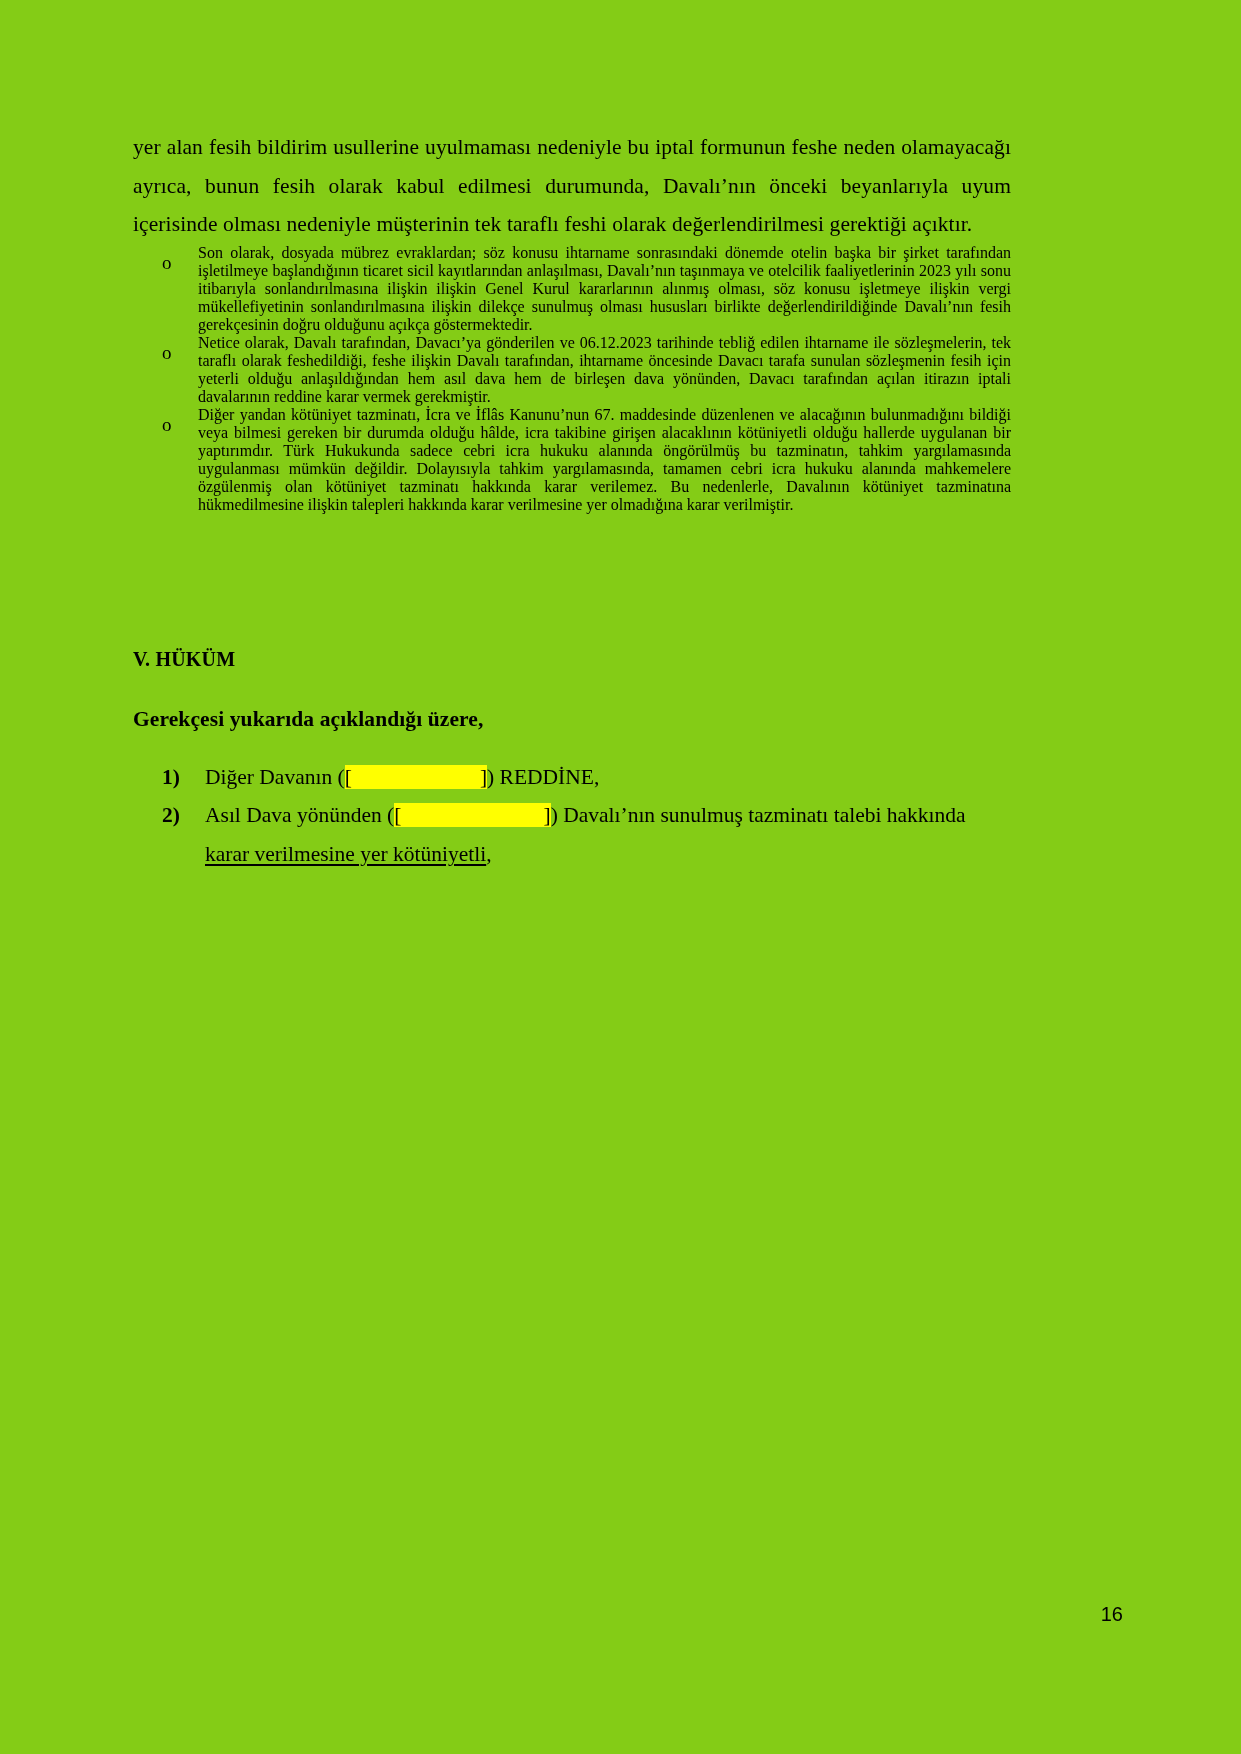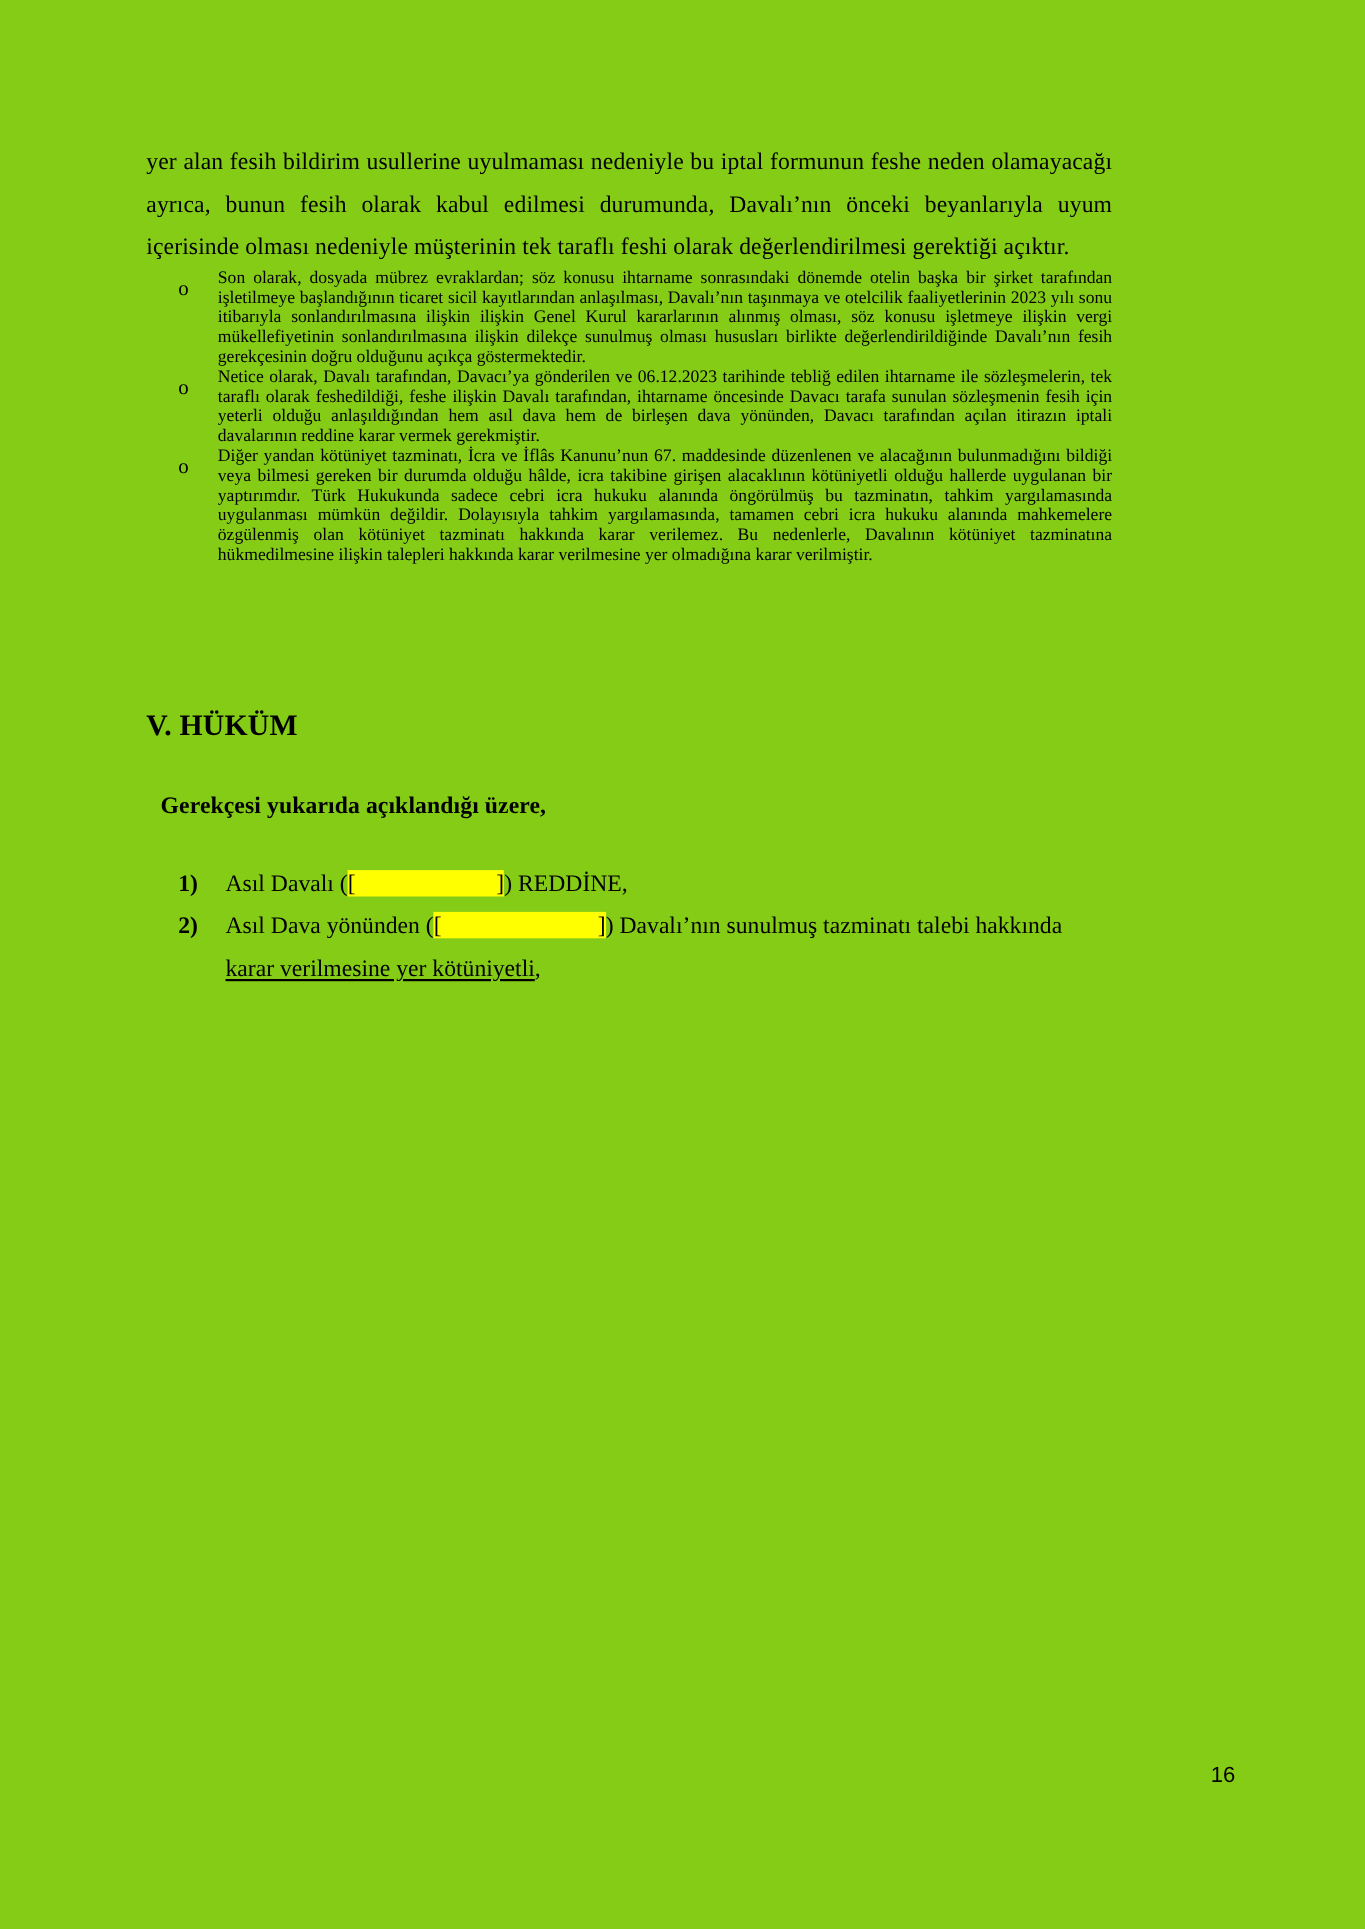--- a/index.html
+++ b/index.html
@@ -55,27 +55,27 @@
     top: 0;
     font-size: 19px;
     line-height: 38.6px;
     font-family: "Liberation Serif", "DejaVu Serif", serif;
   }
   .gap-after-body {
     height: 128px;
   }
   h2.section-title {
     margin: 0;
-    font-size: 27px;
+    font-size: 20px;
     line-height: 34px;
     font-weight: bold;
     letter-spacing: 0.2px;
   }
   p.lead-bold {
-    margin: 13px;
+    margin: 0;
     font-size: 21.5px;
     line-height: 34px;
     font-weight: bold;
     letter-spacing: 0.1px;
     font-family: Liberation Serif, serif;
   }
   .spacer-sm { height: 26px; }
   .spacer-xs { height: 22px; }
   ol.hukum-list {
     list-style: none;
@@ -147,21 +147,21 @@
     <h2 class="section-title">V. HÜKÜM</h2>
 
     <div class="spacer-sm"></div>
 
     <p class="lead-bold">Gerekçesi yukarıda açıklandığı üzere,</p>
 
     <div class="spacer-xs"></div>
 
     <ol class="hukum-list">
       <li>
-        <span class="num">1)</span><span>Asıl Davalı (</span><span class="hl"><span>[</span><span class="blank-fill blank-1"></span><span>]</span></span><span>) REDDİNE,</span>
+        <span class="num">1)</span><span>Diğer Davanın (</span><span class="hl"><span>[</span><span class="blank-fill blank-1"></span><span>]</span></span><span>) REDDİNE,</span>
       </li>
       <li>
         <span class="num">2)</span><span>Asıl Dava yönünden (</span><span class="hl"><span>[</span><span class="blank-fill blank-2"></span><span>]</span></span><span>) Davalı’nın sunulmuş tazminatı talebi hakkında </span><span class="u">karar verilmesine yer kötüniyetli</span><span>,</span>
       </li>
     </ol>
 
   </div>
 
   <div class="pagenum">16</div>
 

